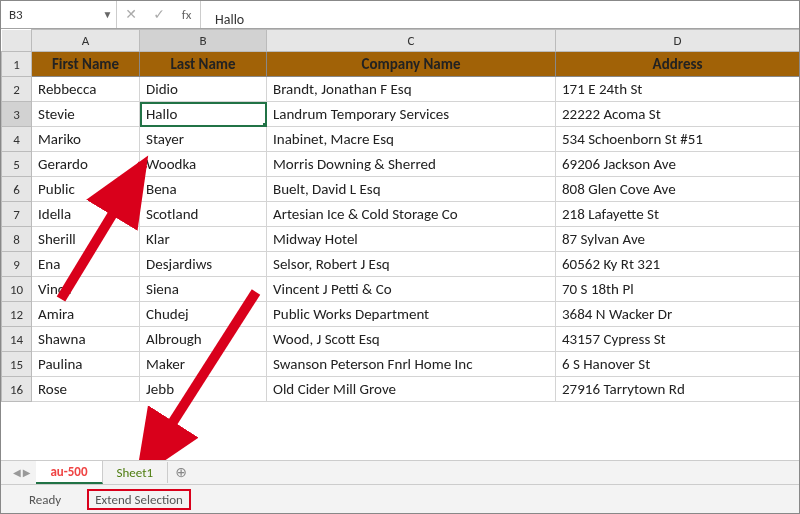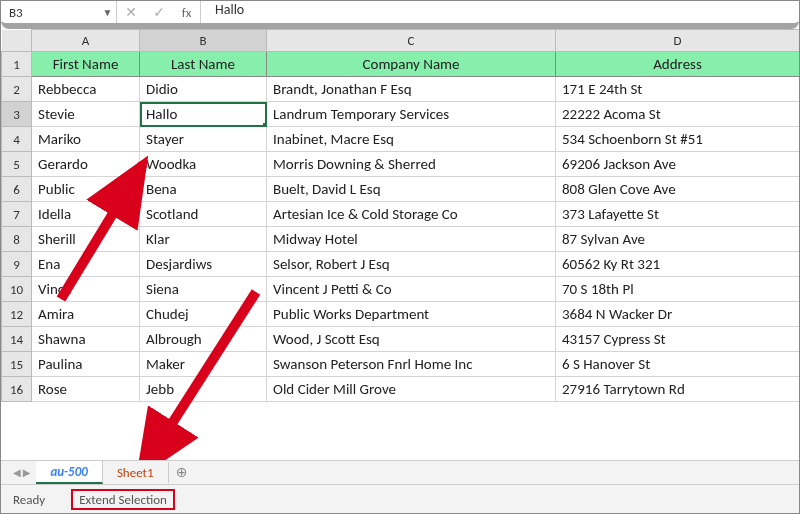--- a/index.html
+++ b/index.html
@@ -9,25 +9,24 @@
     background: #fff;
     width: 800px;
     height: 514px;
     overflow: hidden;
     position: relative;
     border: 1px solid #888;
   }
   
   .formula-bar {
     display: flex;
-    align-items: flex-start;
+    align-items: flex-end;
     height: 28px;
-    border-bottom: 6px solid #a3a3a3;
+    border-bottom: 1px solid #a3a3a3;
     background: #fff;
-    border-radius: 8px;
   }
   .name-box {
     width: 98px;
     height: 100%;
     display: flex;
     align-items: center;
     padding-left: 8px;
     font-size: 13px;
     color: #333;
   }
@@ -103,22 +102,22 @@
   td.cell {
     border:1px solid #d4d4d4;
     padding:2px 6px;
     height:25px;
     font-size:15px;
     color:#222;
     white-space:nowrap;
     overflow:hidden;
   }
   tr.hdr td.cell {
-    background:#86efac;
-    font-weight:normal;
+    background:#a16207;
+    font-weight:bold;
     text-align:center;
     border:1px solid #888;
   }
   td.cell.selected {
     outline:2px solid #217346;
     outline-offset:-2px;
     position:relative;
   }
   td.cell.selected::after{
     content:"";
@@ -137,40 +136,39 @@
     padding-left:6px;
   }
   .tab-nav {
     display:flex; gap:2px; padding:0 6px; color:#999; font-size:10px;
   }
   .sheet-tab {
     padding:3px 14px;
     font-size:13px;
     border-right:1px solid #ccc;
     background:#f3f3f3;
-    color:#c2410c;
+    color:#4d7c0f;
   }
   .sheet-tab.active {
     background:#fff;
-    color:#3b82f6;
+    color:#ef4444;
     font-weight:bold;
     border-bottom:2px solid #217346;
-    font-style:italic;
   }
   .new-sheet {
     width:26px; display:flex; align-items:center; justify-content:center;
     color:#888; font-size:14px;
   }
   
   .status-bar {
     height:28px;
     background:#f3f3f3;
     display:flex;
     align-items:center;
-    padding-left:12px;
+    padding-left:28px;
     font-size:13px;
     color:#555;
     gap:14px;
   }
   .ext-sel {
     border:2px solid #d9001b;
     padding:1px 6px;
     margin-left:12px;
   }
   
@@ -250,21 +248,21 @@
           <td class="cell">Public</td>
           <td class="cell">Bena</td>
           <td class="cell">Buelt, David L Esq</td>
           <td class="cell">808 Glen Cove Ave</td>
         </tr>
         <tr>
           <th class="row-header">7</th>
           <td class="cell">Idella</td>
           <td class="cell">Scotland</td>
           <td class="cell">Artesian Ice &amp; Cold Storage Co</td>
-          <td class="cell">373 Lafayette St</td>
+          <td class="cell">218 Lafayette St</td>
         </tr>
         <tr>
           <th class="row-header">8</th>
           <td class="cell">Sherill</td>
           <td class="cell">Klar</td>
           <td class="cell">Midway Hotel</td>
           <td class="cell">87 Sylvan Ave</td>
         </tr>
         <tr>
           <th class="row-header">9</th>

